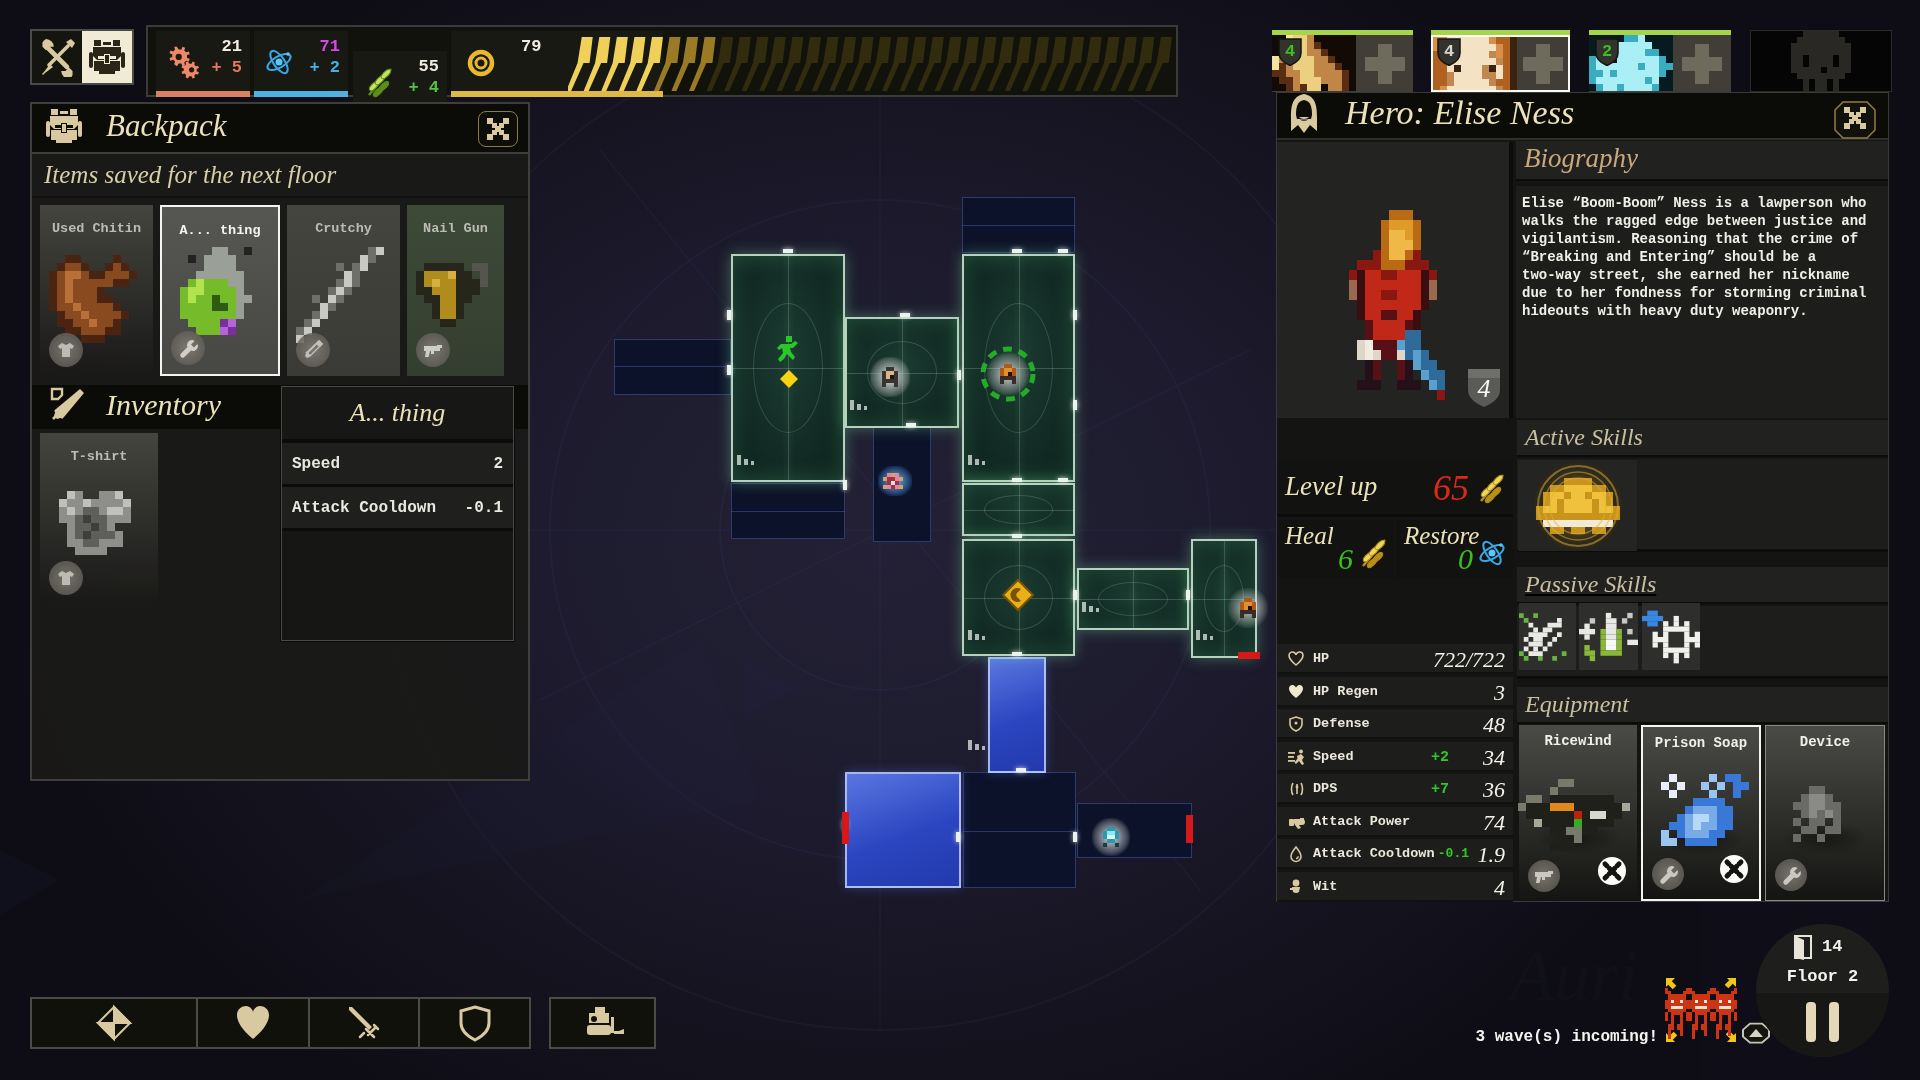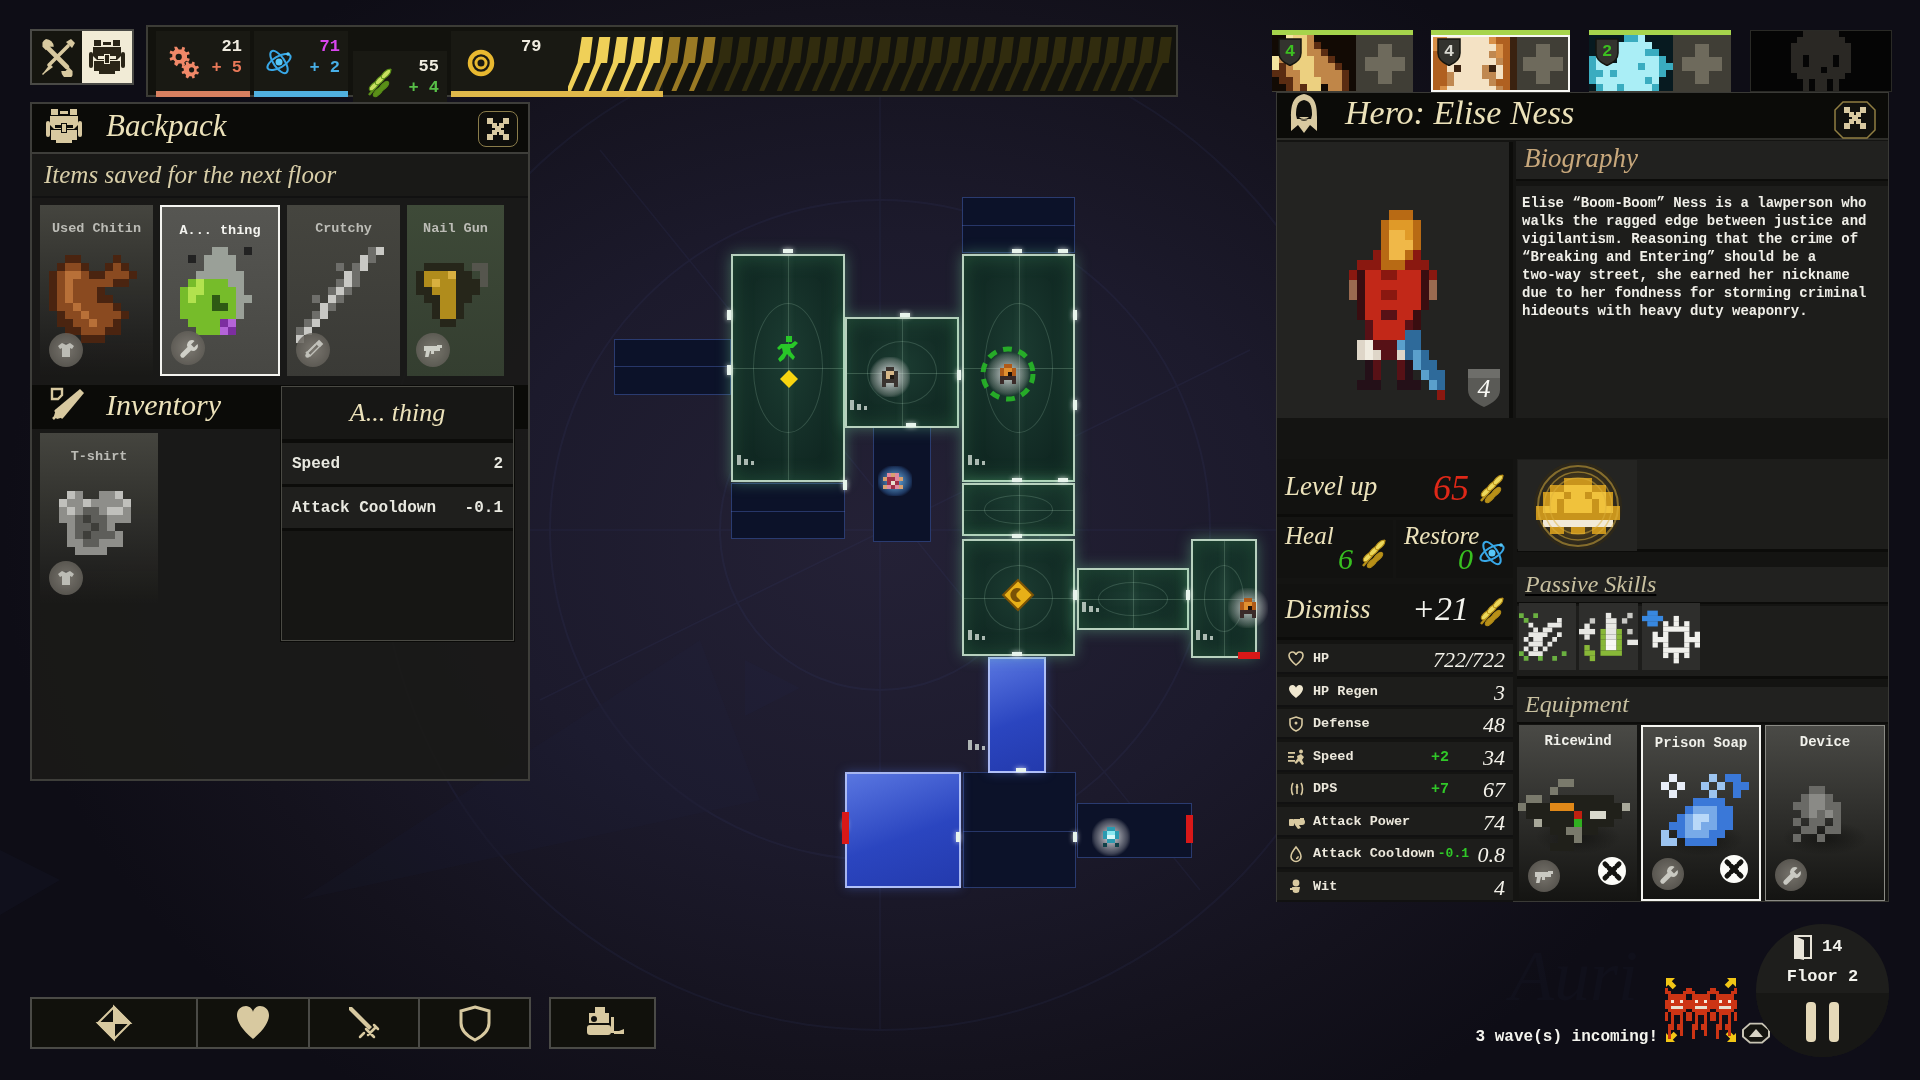--- a/index.html
+++ b/index.html
@@ -1145,34 +1145,20 @@
 <div class="abs" style="right:4px;bottom:4px;"><svg width="34" height="34" viewBox="0 0 34 34">
 <g stroke="#38a8e8" fill="none" stroke-width="2">
 <ellipse cx="17" cy="17" rx="13" ry="5.5" transform="rotate(-30 17 17)"></ellipse>
 <ellipse cx="17" cy="17" rx="13" ry="5.5" transform="rotate(55 17 17)"></ellipse>
 <circle cx="17" cy="17" r="3.5" fill="#58c8f8" stroke="none"></circle>
 <circle cx="26" cy="9" r="1.8" fill="#58c8f8" stroke="none"></circle>
 </g>
         </svg></div>
     </div>
 
-<div class="abs" style="left:0;top:491px;width:236px;height:56px;background:#121210;border-bottom:3px solid #0c0c0a;">
-<div class="serif" style="font-size:27px;color:#ece2ba;margin:10px 0 0 8px;">Dismiss</div>
-<span class="serif abs" style="right:44px;top:6px;font-size:34px;color:#f4f4ee;">+21</span>
-<div class="abs" style="right:6px;top:10px;"><svg width="34" height="34" viewBox="0 0 34 34">
-<g stroke="#b89018" fill="#ecd85c">
-<path d="M30 4 L8 30" stroke-width="2.5" fill="none"></path>
-<ellipse cx="13" cy="21" rx="6" ry="2.6" transform="rotate(-45 13 21)"></ellipse>
-<ellipse cx="19" cy="15" rx="6" ry="2.6" transform="rotate(-45 19 15)"></ellipse>
-<ellipse cx="25" cy="9" rx="6" ry="2.6" transform="rotate(-45 25 9)"></ellipse>
-<ellipse cx="17" cy="27" rx="6" ry="2.6" transform="rotate(-45 17 27)" fill="#b89018"></ellipse>
-<ellipse cx="23" cy="21" rx="6" ry="2.6" transform="rotate(-45 23 21)" fill="#b89018"></ellipse>
-</g>
-        </svg></div>
-    </div>
 
 <div class="abs" style="left:0;top:551px;width:236px;height:30px;background:#1d1d1b;border-bottom:2px solid #111;">
 <div class="abs" style="left:10px;top:6px;"><svg width="18" height="18" viewBox="0 0 18 18">
           <path d="M9 15 C4 11 2 8 2 5.5 C2 3 4 2 5.5 2 C7.5 2 9 4 9 5 C9 4 10.5 2 12.5 2 C14 2 16 3 16 5.5 C16 8 14 11 9 15 Z" fill="none" stroke="#d8c9a0" stroke-width="1.6"></path>
         </svg></div>
 <span class="mono abs" style="left:36px;top:7px;font-size:13.5px;color:#ece8dc;">HP</span>
 
 <span class="serif abs" style="right:8px;top:3px;font-size:22px;color:#f4f2ea;">722/722</span>
 </div>
 
@@ -1214,21 +1200,21 @@
 <div class="abs" style="left:10px;top:6px;"><svg width="20" height="18" viewBox="0 0 20 18">
           <g stroke="#d8c9a0" fill="none" stroke-width="1.6">
             <path d="M6 3 C4 6 4 12 6 15"></path>
             <path d="M14 3 C16 6 16 12 14 15"></path>
             <path d="M10 4 v10"></path>
           </g>
           <circle cx="10" cy="7" r="1.4" fill="#d8c9a0"></circle>
         </svg></div>
 <span class="mono abs" style="left:36px;top:7px;font-size:13.5px;color:#ece8dc;">DPS</span>
 <span class="mono abs" style="right:64px;top:7px;font-size:15px;color:#30c828;">+7</span>
-<span class="serif abs" style="right:8px;top:3px;font-size:22px;color:#f4f2ea;">67</span>
+<span class="serif abs" style="right:8px;top:3px;font-size:22px;color:#f4f2ea;">36</span>
 </div>
 
 <div class="abs" style="left:0;top:713.5px;width:236px;height:30px;background:#1d1d1b;border-bottom:2px solid #111;">
 <div class="abs" style="left:10px;top:6px;"><svg width="20" height="18" viewBox="0 0 20 18">
           <g fill="#d8c9a0">
             <rect x="2" y="6" width="5" height="7" rx="1"></rect>
             <path d="M7 6 h8 a3 3 0 0 1 0 6 l-3 0 2 3 -3 1 -3 -4 -1 -2z"></path>
             <rect x="13" y="5" width="4" height="2"></rect>
           </g>
         </svg></div>
@@ -1237,36 +1223,39 @@
 <span class="serif abs" style="right:8px;top:3px;font-size:22px;color:#f4f2ea;">74</span>
 </div>
 
 <div class="abs" style="left:0;top:746.0px;width:236px;height:30px;background:#1d1d1b;border-bottom:2px solid #111;">
 <div class="abs" style="left:10px;top:6px;"><svg width="18" height="18" viewBox="0 0 18 18">
           <path d="M9 2 C9 2 14 8 14 11.5 A5 5 0 0 1 4 11.5 C4 8 9 2 9 2 Z" fill="none" stroke="#d8c9a0" stroke-width="1.6"></path>
           <path d="M9 13.5 a2.2 2.2 0 0 0 2.2 -2.2" stroke="#d8c9a0" stroke-width="1.4" fill="none"></path>
         </svg></div>
 <span class="mono abs" style="left:36px;top:7px;font-size:13.5px;color:#ece8dc;">Attack Cooldown</span>
 <span class="mono abs" style="right:44px;top:7px;font-size:13px;color:#30c828;">-0.1</span>
-<span class="serif abs" style="right:8px;top:3px;font-size:22px;color:#f4f2ea;">0.8</span>
+<span class="serif abs" style="right:8px;top:3px;font-size:22px;color:#f4f2ea;">1.9</span>
 </div>
 
 <div class="abs" style="left:0;top:778.5px;width:236px;height:30px;background:#1d1d1b;border-bottom:2px solid #111;">
 <div class="abs" style="left:10px;top:6px;"><svg width="18" height="18" viewBox="0 0 18 18">
           <g fill="#d8c9a0">
             <circle cx="9" cy="5" r="3.4"></circle>
             <path d="M5 9 h8 l-1 5 a4 3 0 0 1 -6 0 z"></path>
             <rect x="3" y="10" width="3" height="2"></rect>
           </g>
         </svg></div>
 <span class="mono abs" style="left:36px;top:7px;font-size:13.5px;color:#ece8dc;">Wit</span>
 
 <span class="serif abs" style="right:8px;top:3px;font-size:22px;color:#f4f2ea;">4</span>
 </div>
 
+<div class="abs" style="left:240px;top:327px;right:0;height:37px;background:#21211f;border-bottom:2px solid #0c0c0a;">
+<div class="serif" style="font-size:24px;color:#c8c0a0;margin:4px 0 0 8px;">Active Skills</div>
+    </div>
 
 <div class="abs" style="left:240px;top:366px;right:0;height:93px;background:#1d1d1b;border-bottom:3px solid #0c0c0a;">
 <div class="abs" style="left:1px;top:1px;width:119px;height:91px;background:#242422;display:flex;align-items:center;justify-content:center;">
 <div style="width:88px;height:88px;border-radius:50%;background:radial-gradient(circle, rgba(150,112,30,0.9) 0%, rgba(120,90,26,0.75) 30%, rgba(90,68,22,0.55) 46%, rgba(60,46,16,0.35) 62%, rgba(40,32,12,0.15) 74%, transparent 80%);box-shadow:inset 0 0 0 2px rgba(60,48,18,0.3);display:flex;align-items:center;justify-content:center;">
 <svg width="88" height="88" style="position:absolute">
             <g fill="none" stroke="rgba(222,178,60,0.5)">
               <circle cx="44" cy="44" r="40" stroke-width="2"></circle>
               <circle cx="44" cy="44" r="34" stroke-width="1.5"></circle>
               <circle cx="44" cy="44" r="28" stroke-width="1.5"></circle>
             </g>

